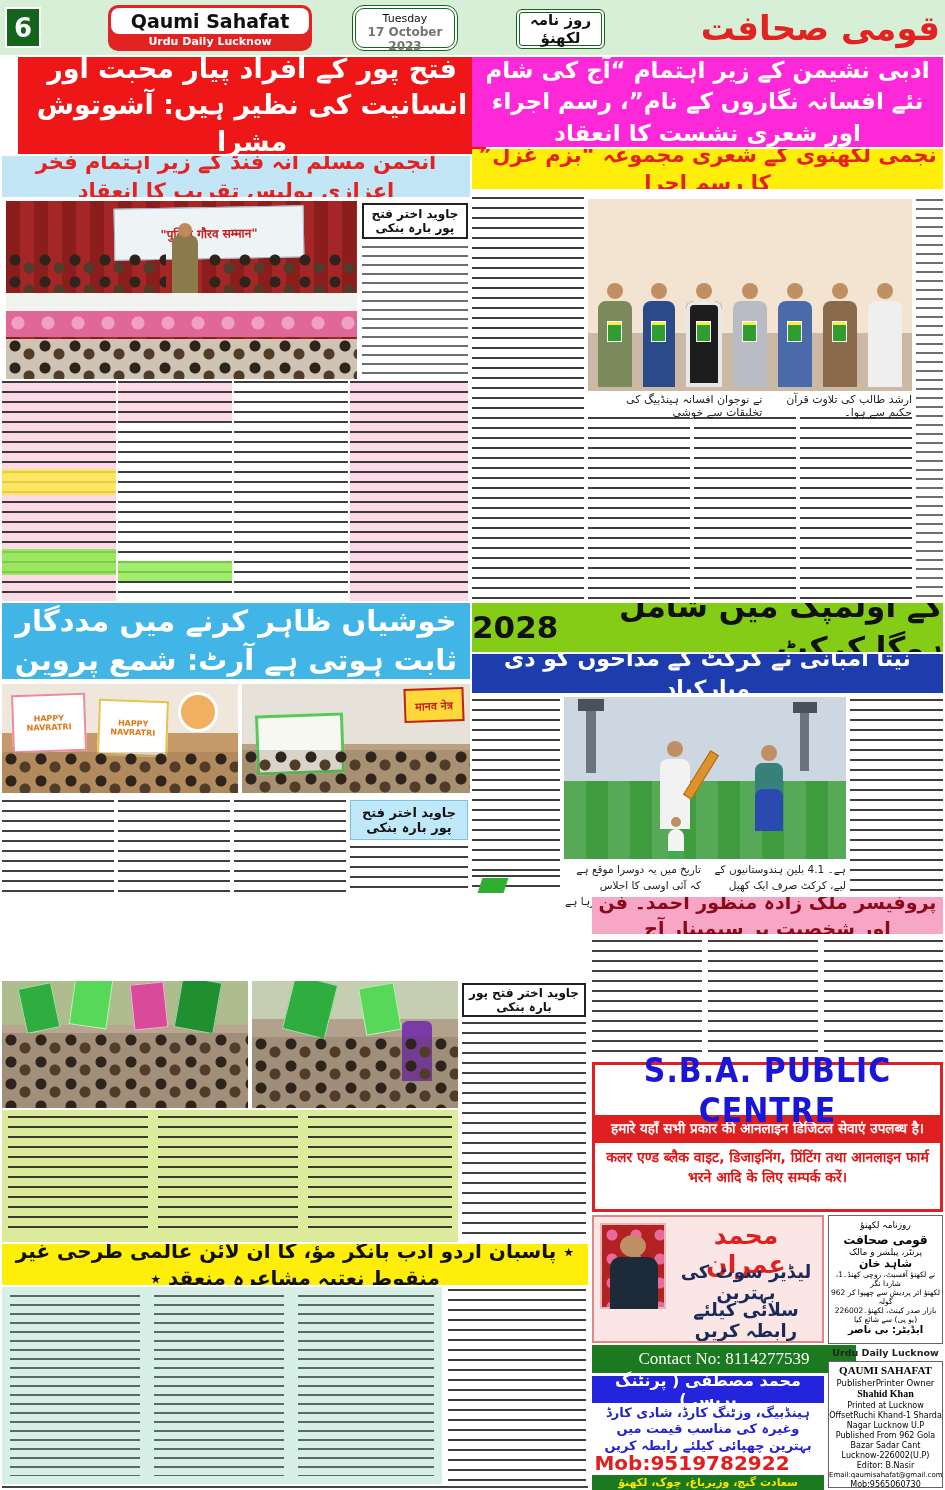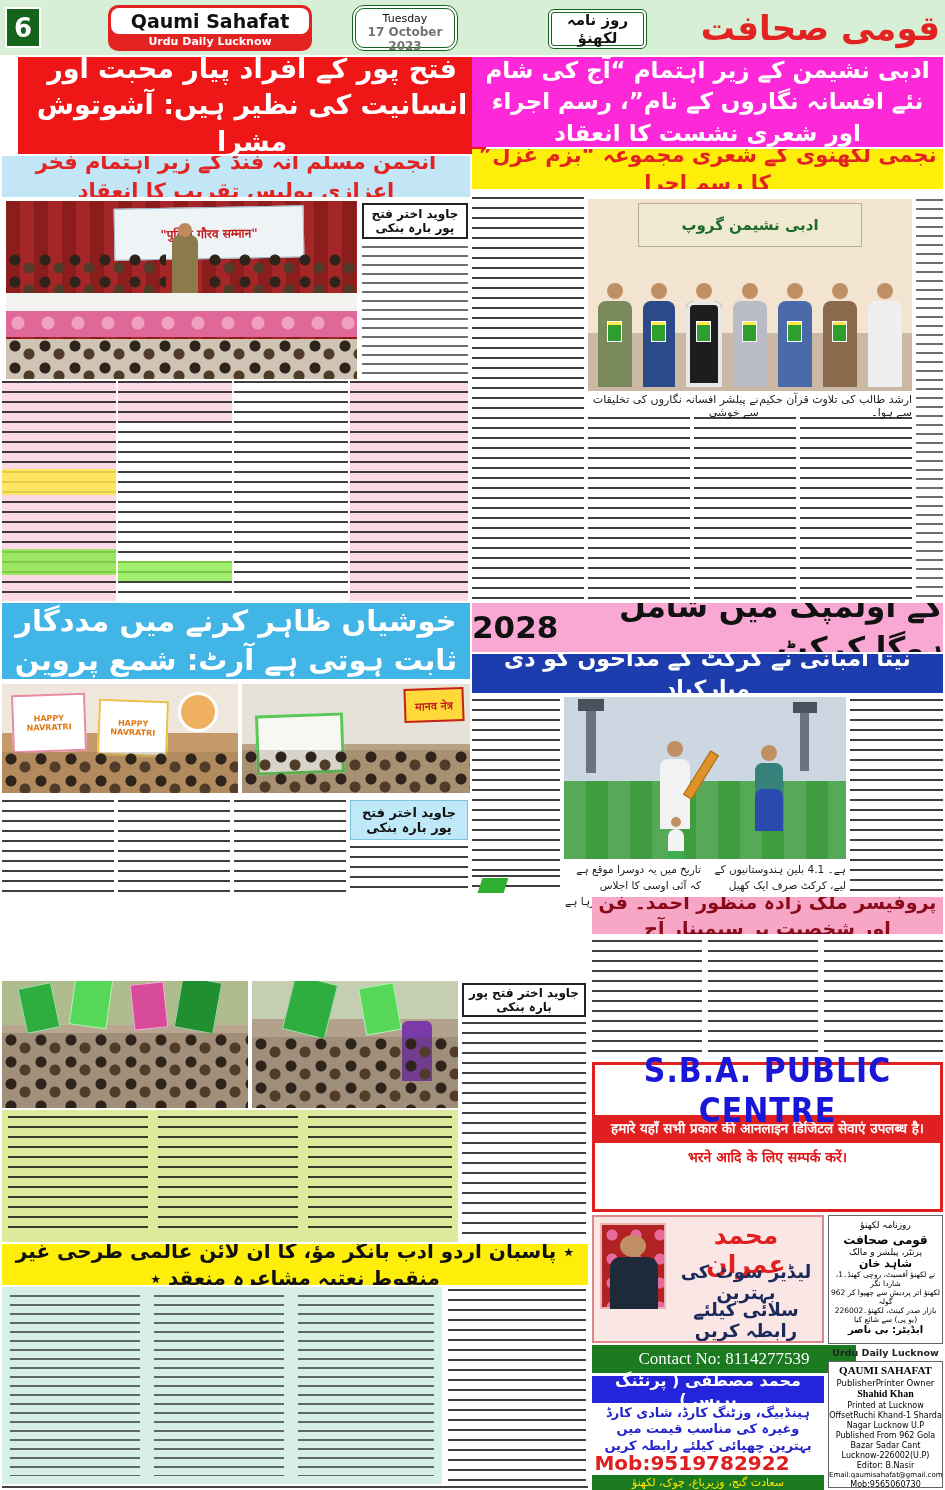--- a/index.html
+++ b/index.html
@@ -29,21 +29,21 @@
   <div class="abs" style="left:0;top:0;width:945px;height:55px;background:#d6efd6"></div>
   <div class="abs ctr" style="left:5px;top:7px;width:36px;height:41px;background:#15641c;color:#fff;font-weight:bold;font-size:26px;box-shadow:inset 0 0 0 2px #fff">6</div>
   <div class="abs" style="left:108px;top:5px;width:204px;height:46px;background:#e32222;border-radius:10px;padding:3px">
     <div class="ctr" style="height:26px;background:#fff;border-radius:8px;font-weight:bold;font-size:19px;color:#111">Qaumi Sahafat</div>
     <div class="ctr" style="height:14px;color:#fff;font-weight:bold;font-size:11px">Urdu Daily Lucknow</div>
   </div>
   <div class="abs" style="left:352px;top:5px;width:106px;height:46px;background:#fff;border:4px double #15641c;border-radius:12px;text-align:center;padding-top:3px">
     <div style="font-size:11px;color:#111">Tuesday</div>
     <div style="font-size:12px;font-weight:bold;color:#737373">17  October   2023</div>
   </div>
-  <div class="abs ctr" style="left:548px;top:9px;width:99px;height:40px;background:#fff;border:4px double #15641c;border-radius:6px">
+  <div class="abs ctr" style="left:516px;top:9px;width:89px;height:40px;background:#fff;border:4px double #15641c;border-radius:6px">
     <span class="ur" style="font-size:15px;color:#111;font-weight:bold">روز نامہ لکھنؤ</span>
   </div>
   <div class="abs ur" style="left:700px;top:8px;width:240px;height:44px;color:#e32222;font-weight:bold;font-size:34px;text-align:right;line-height:40px">قومی صحافت</div>
 
   <div class="abs band ctr" style="left:18px;top:57px;width:468px;height:97px;background:#ee1616">
     <span class="ur" style="color:#fff;font-weight:bold;font-size:27px">فتح پور کے افراد پیار محبت اور انسانیت کی نظیر ہیں: آشوتوش مشرا</span>
   </div>
   <div class="abs band ctr" style="left:2px;top:156px;width:468px;height:41px;background:#c3e6f6">
     <span class="ur" style="color:#e32222;font-weight:bold;font-size:21px">انجمن مسلم آنہ فنڈ کے زیر اہتمام فخر اعزازی پولیس تقریب کا انعقاد</span>
   </div>
@@ -82,23 +82,20 @@
 
   <div class="abs band ctr" style="left:472px;top:57px;width:471px;height:90px;background:#fd28d8">
     <span class="ur" style="color:#fff;font-weight:bold;font-size:23px">ادبی نشیمن کے زیر اہتمام “آج کی شام نئے افسانہ نگاروں کے نام”، رسم اجراء اور شعری نشست کا انعقاد</span>
   </div>
   <div class="abs band ctr" style="left:472px;top:149px;width:471px;height:40px;background:#ffee0a">
     <span class="ur" style="color:#e32222;font-weight:bold;font-size:21px">نجمی لکھنوی کے شعری مجموعہ “بزم غزل” کا رسم اجرا</span>
   </div>
   <div class="abs sim" style="left:472px;top:197px;width:112px;height:404px"></div>
 
   <div class="abs" style="left:588px;top:199px;width:324px;height:192px;background:linear-gradient(#f2e4d0 0 70%,#cbb9a6 70% 100%);overflow:hidden">
-    <div class="abs ctr" style="left:50px;top:4px;width:224px;height:44px;background:#efe9d2;border:1px solid #b9ae8e">
-      <span class="ur" style="color:#1d6b2a;font-weight:bold;font-size:15px">ادبی نشیمن گروپ</span>
-    </div>
     <div class="abs" style="left:4px;top:48px;width:316px;height:140px;display:flex;justify-content:space-around;align-items:flex-end">
       <div class="person">
           <div class="head"></div>
           <div class="torso" style="width:34px;background:#7a8a5a"></div>
           <div class="book"></div>
         </div>
       <div class="person">
           <div class="head"></div>
           <div class="torso" style="width:32px;background:#2a4a8a"></div>
           <div class="book"></div>
@@ -124,21 +121,21 @@
           <div class="book"></div>
         </div>
       <div class="person">
           <div class="head"></div>
           <div class="torso" style="width:34px;background:#efefef"></div>
         </div>
     </div>
   </div>
   <div class="abs ur" style="left:588px;top:393px;width:324px;height:20px;font-size:11px;color:#222;display:flex;justify-content:space-between;direction:rtl">
     <span>ارشد طالب کی تلاوت قرآن حکیم سے ہوا۔</span>
-    <span>نے پبلشر افسانہ نگاروں کی تخلیقات سے خوشی</span>
+    <span>نے نوجوان افسانہ ہینڈبیگ کی تخلیقات سے خوشی</span>
   </div>
   <div class="abs sim" style="left:588px;top:417px;width:102px;height:184px"></div>
   <div class="abs sim" style="left:694px;top:417px;width:102px;height:184px"></div>
   <div class="abs sim" style="left:800px;top:417px;width:112px;height:184px"></div>
   <div class="abs simlite" style="left:916px;top:199px;width:27px;height:402px"></div>
 
   <div class="abs band ctr" style="left:2px;top:603px;width:468px;height:76px;background:#41b5e6">
     <span class="ur" style="color:#fff;font-weight:bold;font-size:29px">خوشیاں ظاہر کرنے میں مددگار ثابت ہوتی ہے آرٹ: شمع پروین</span>
   </div>
   <div class="abs" style="left:2px;top:684px;width:236px;height:109px;background:linear-gradient(#efe7dc 0 45%,#c59a6a 45% 100%);overflow:hidden">
@@ -159,21 +156,21 @@
     <div class="abs crowd" style="left:0;top:66px;width:228px;height:43px;background-color:rgba(110,85,60,.22)"></div>
   </div>
   <div class="abs sim" style="left:2px;top:800px;width:112px;height:95px"></div>
   <div class="abs sim" style="left:118px;top:800px;width:112px;height:95px"></div>
   <div class="abs sim" style="left:234px;top:800px;width:112px;height:95px"></div>
   <div class="abs ctr" style="left:350px;top:800px;width:118px;height:40px;background:#bfe9f8;border:1px solid #7bc4de">
     <span class="ur" style="font-size:13px;font-weight:bold;color:#111">جاوید اختر فتح پور بارہ بنکی</span>
   </div>
   <div class="abs sim" style="left:350px;top:846px;width:118px;height:49px"></div>
 
-  <div class="abs band" style="left:472px;top:603px;width:471px;height:49px;background:#f9a8d4;display:flex;align-items:center;justify-content:center;gap:6px">
+  <div class="abs band" style="left:472px;top:603px;width:471px;height:49px;background:#84cc16;display:flex;align-items:center;justify-content:center;gap:6px">
     <span style="color:#111;font-weight:bold;font-size:31px">2028</span>
     <span class="ur" style="color:#111;font-weight:bold;font-size:31px">کے اولمپک میں شامل ہوگا کرکٹ</span>
   </div>
   <div class="abs band ctr" style="left:472px;top:654px;width:471px;height:39px;background:#1d3cae">
     <span class="ur" style="color:#fff;font-weight:bold;font-size:22px">نیتا امبانی نے کرکٹ کے مداحوں کو دی مبارکباد</span>
   </div>
   <div class="abs sim" style="left:472px;top:699px;width:88px;height:172px"></div>
   <div class="abs" style="left:564px;top:697px;width:282px;height:162px;background:linear-gradient(#ccd7e1 0 52%,#3f9d3f 52% 100%);overflow:hidden">
     <div class="abs" style="left:0;top:52%;width:282px;height:48%;background:repeating-linear-gradient(90deg,rgba(255,255,255,.12) 0 22px,transparent 22px 44px)"></div>
     <div class="abs" style="left:22px;top:6px;width:10px;height:70px;background:#6a7480"></div>
@@ -222,20 +219,21 @@
     <span class="ur" style="color:#8a0a1a;font-weight:bold;font-size:19px">پروفیسر ملک زادہ منظور احمد۔ فن اور شخصیت پر سیمینار آج</span>
   </div>
   <div class="abs sim" style="left:592px;top:940px;width:110px;height:116px"></div>
   <div class="abs sim" style="left:708px;top:940px;width:110px;height:116px"></div>
   <div class="abs sim" style="left:824px;top:940px;width:119px;height:116px"></div>
 
   <div class="abs" style="left:592px;top:1062px;width:351px;height:150px;background:#fff;border:3px solid #e02020">
     <div class="ctr" style="height:50px;color:#1a16d8;font-weight:bold;font-size:30px;letter-spacing:1px;transform:scaleY(1.15)">S.B.A. PUBLIC CENTRE</div>
     <div class="ctr" style="height:26px;background:#e02020;color:#fff;font-weight:bold;font-size:13.5px">हमारे यहाँ सभी प्रकार की आनलाइन डिजिटल सेवाएं उपलब्ध है।</div>
     <div style="padding:4px 6px;text-align:center;color:#e01414;font-weight:bold;font-size:14px;line-height:1.45;border-top:2px solid #e02020">
+      <div>कलर एण्ड ब्लैक वाइट, डिजाइनिंग, प्रिंटिंग तथा आनलाइन फार्म</div>
       <div>भरने आदि के लिए सम्पर्क करें।</div>
     </div>
   </div>
 
   <div class="abs band ctr" style="left:2px;top:1244px;width:586px;height:41px;background:#ffee0a">
     <span class="ur" style="color:#111;font-weight:bold;font-size:20px">٭ پاسبان اردو ادب بانگر مؤ، کا آن لائن عالمی طرحی غیر منقوط نعتیہ مشاعرہ منعقد ٭</span>
   </div>
   <div class="abs" style="left:2px;top:1287px;width:440px;height:197px;background:#d6f0e8">
     <div class="abs simlite" style="left:8px;top:8px;width:130px;height:181px"></div>
     <div class="abs simlite" style="left:152px;top:8px;width:130px;height:181px"></div>
@@ -259,21 +257,21 @@
   <div class="abs ctr" style="left:592px;top:1376px;width:232px;height:27px;background:#2424dd">
     <span class="ur" style="color:#fff;font-weight:bold;font-size:16px">محمد مصطفی ( پرنٹنگ پریس )</span>
   </div>
   <div class="abs" style="left:592px;top:1405px;width:232px;height:48px;text-align:center;color:#2424cc;font-weight:bold;font-size:13px;line-height:1.25">
     <div class="ur">ہینڈبیگ، وزٹنگ کارڈ، شادی کارڈ</div>
     <div class="ur">وغیرہ کی مناسب قیمت میں</div>
     <div class="ur">بہترین چھپائی کیلئے رابطہ کریں</div>
   </div>
   <div class="abs ctr" style="left:576px;top:1452px;width:232px;height:22px;color:#e02020;font-weight:bold;font-size:20px">Mob:9519782922</div>
   <div class="abs ctr" style="left:592px;top:1475px;width:232px;height:15px;background:#1b7a1f">
-    <span class="ur" style="color:#ffe400;font-weight:normal;font-size:11px">سعادت گنج، وزیرباغ، چوک، لکھنؤ</span>
+    <span class="ur" style="color:#ffe400;font-weight:bold;font-size:11px">سعادت گنج، وزیرباغ، چوک، لکھنؤ</span>
   </div>
 
   <div class="abs" style="left:828px;top:1215px;width:115px;height:129px;background:#fff;border:1px solid #666;text-align:center;padding-top:3px">
     <div class="ur kv" style="font-size:9px">روزنامہ      لکھنؤ</div>
     <div class="ur" style="font-size:12px;font-weight:bold">قومی صحافت</div>
     <div class="ur" style="font-size:9px">پرنٹر، پبلشر و مالک</div>
     <div class="ur" style="font-size:11px;font-weight:bold">شاہد خان</div>
     <div class="ur" style="font-size:7.5px">نے لکھنؤ آفسیٹ، روچی کھنڈ۔1، شاردا نگر</div>
     <div class="ur" style="font-size:7.5px">لکھنؤ اتر پردیش سے چھپوا کر 962 گولہ</div>
     <div class="ur" style="font-size:7.5px">بازار صدر کینٹ، لکھنؤ۔226002</div>

